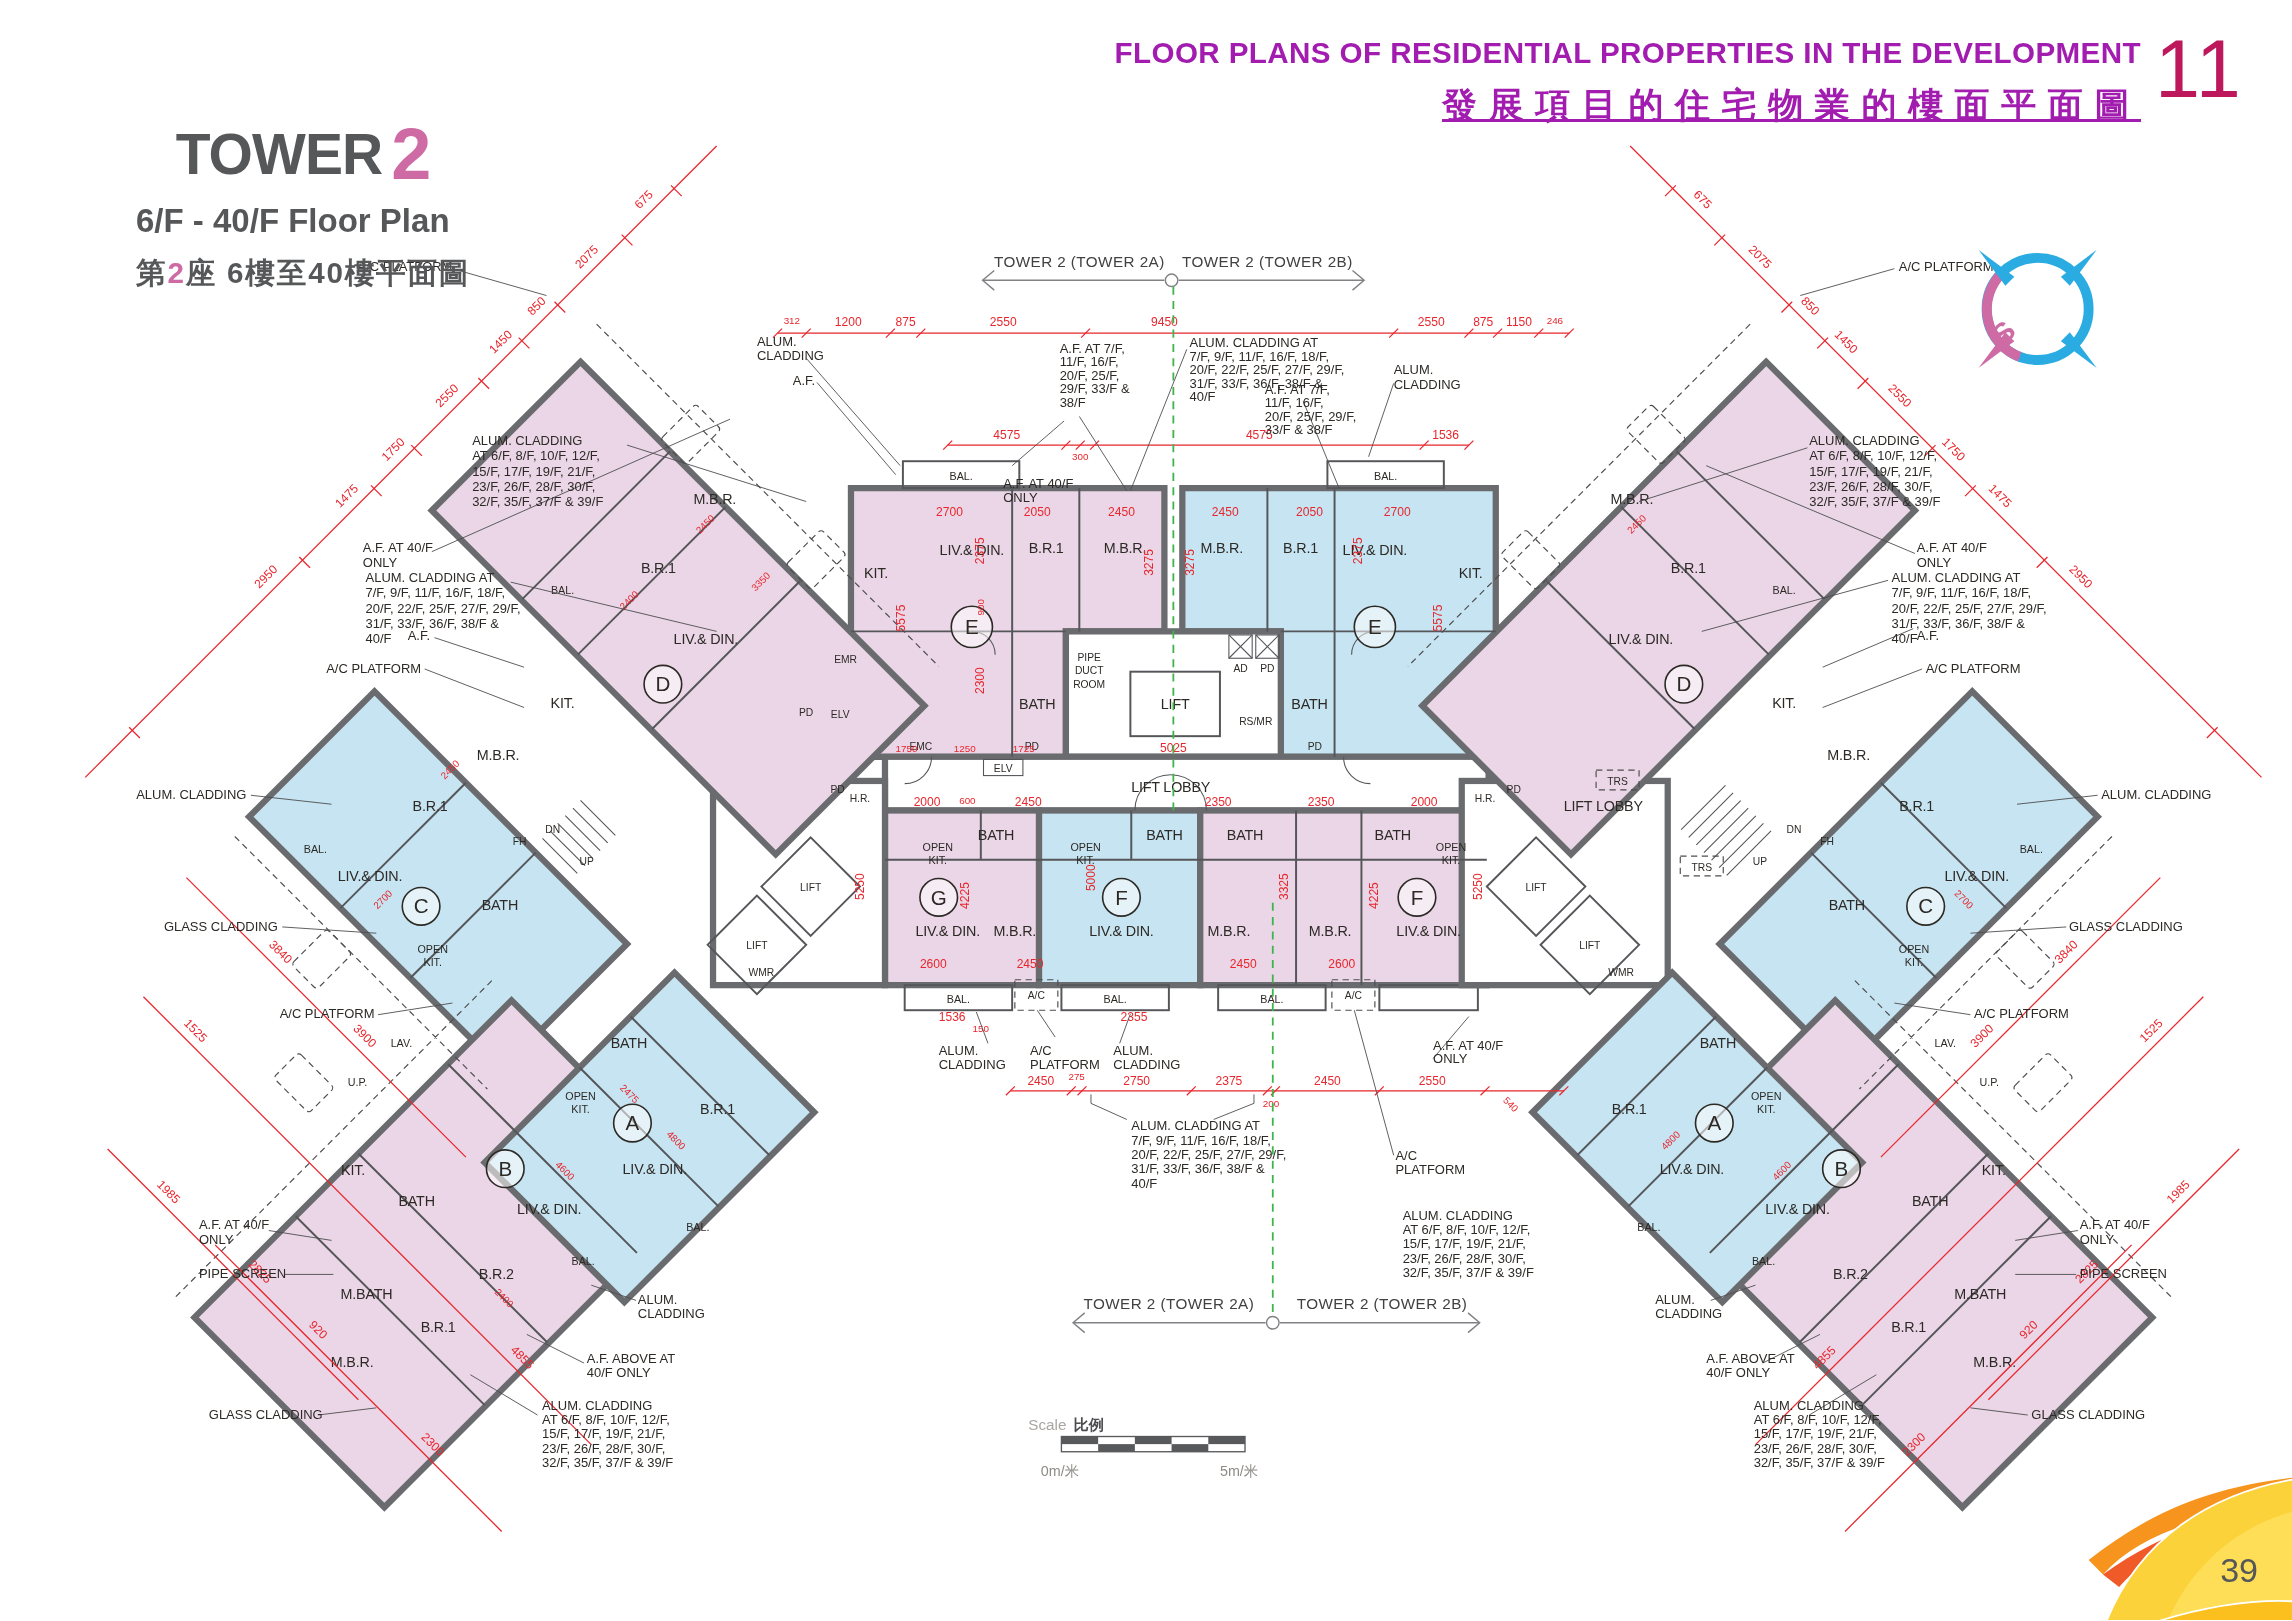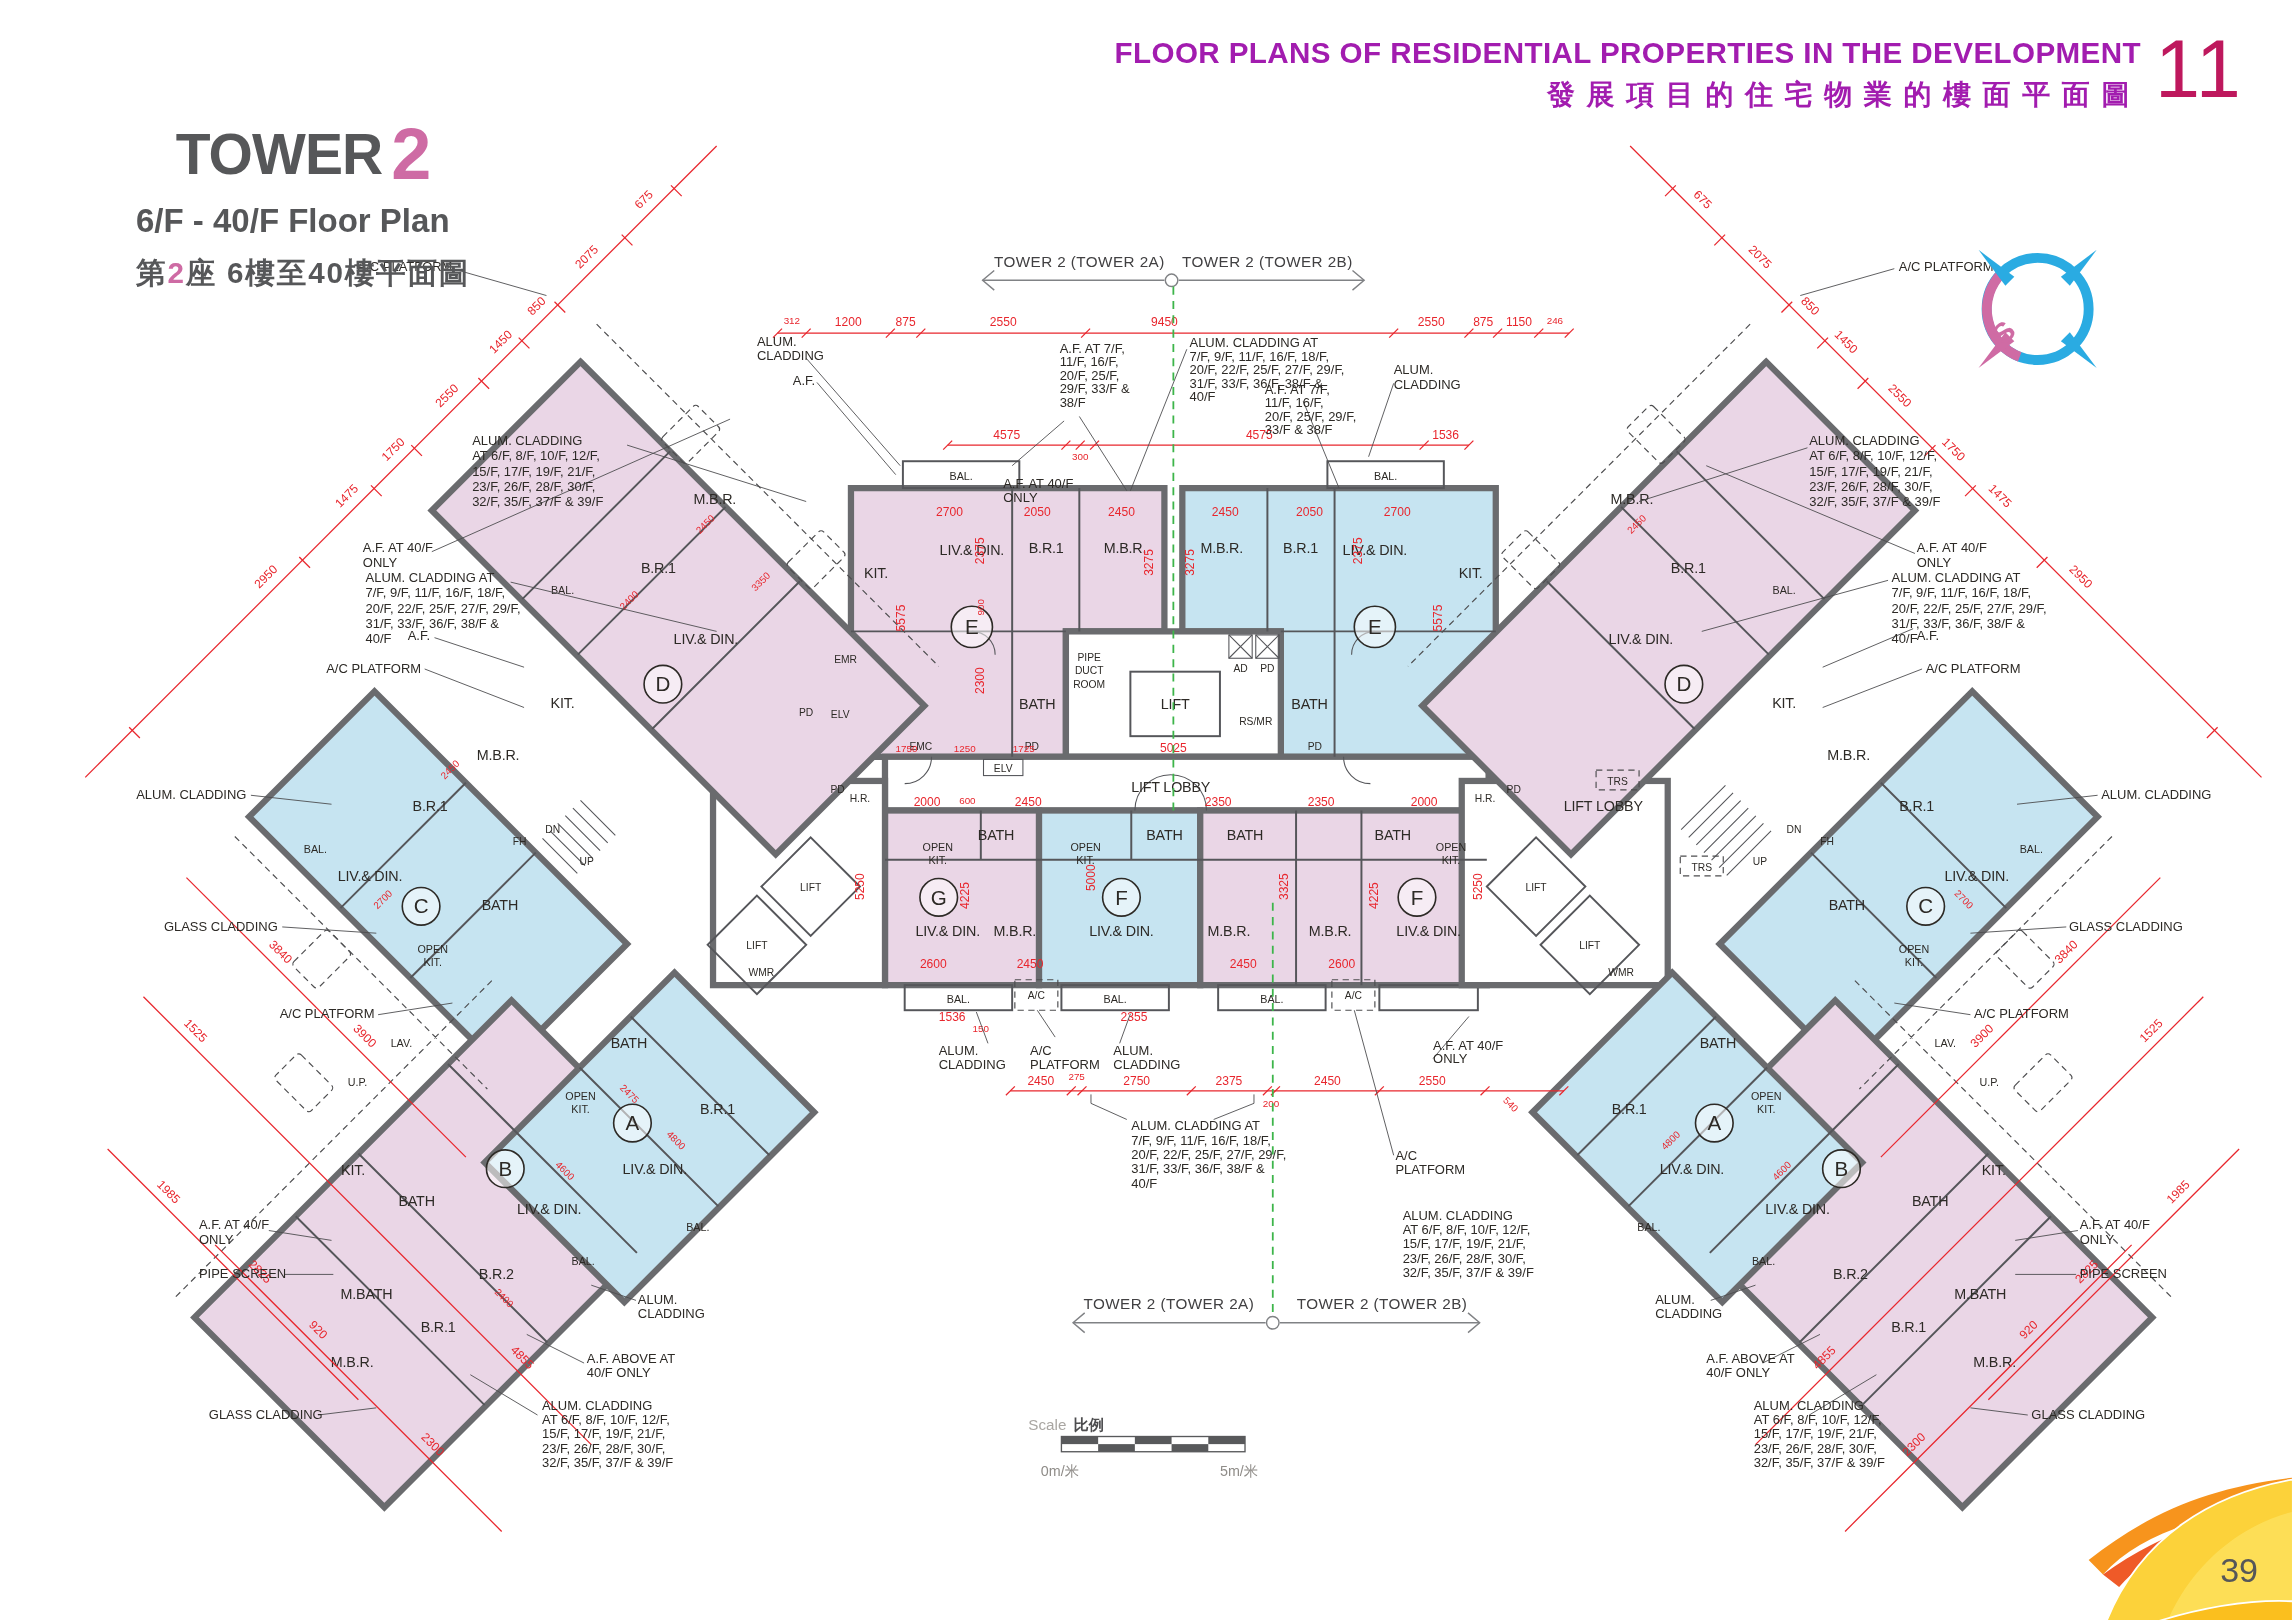--- a/index.html
+++ b/index.html
@@ -1,20 +1,20 @@
 <!DOCTYPE html>
 <html style="font-size:14.3px"><head>
 <meta charset="utf-8">
 <style>
   html,body{margin:0;padding:0;background:#fff;}
   .page{position:relative;width:2293px;height:1621px;background:#fff;overflow:hidden;
         font-family:"Liberation Sans",sans-serif;}
   .hdr{position:absolute;top:36px;right:152px;text-align:right;color:#a21caf;}
   .hdr .en{font-size:29.6px;font-weight:700;letter-spacing:0.4px;}
-  .hdr .zh{font-size:28px;font-weight:700;letter-spacing:11.6px;margin-top:6px;}
+  .hdr .zh{font-size:35px;font-weight:700;letter-spacing:11.6px;margin-top:12px;text-decoration:underline;}
   .corner{position:absolute;top:23px;left:2155px;font-size:81px;color:#be185d;letter-spacing:1.8px;}
   .tblock{position:absolute;top:118px;left:136px;color:#565759;}
   .tblock .l1{font-size:57px;font-weight:700;letter-spacing:-0.9px;line-height:1;text-align:center;}
   .tblock .l1 .num{color:#ce6ba4;font-size:72px;vertical-align:-5.4px;margin-left:9px;}
   .tblock .l2{font-size:33px;font-weight:700;margin-top:12px;}
   .tblock .l3{font-size:29.6px;font-weight:700;margin-top:13px;letter-spacing:1.8px;}
   .tblock .l3 .num{color:#ce6ba4;}
   svg text{font-family:"Liberation Sans",sans-serif;}
   .rm{font-size:16px;fill:#2d2a26;text-anchor:middle;letter-spacing:-.2px;}
   .rs{font-size:12px;fill:#2d2a26;text-anchor:middle;}

